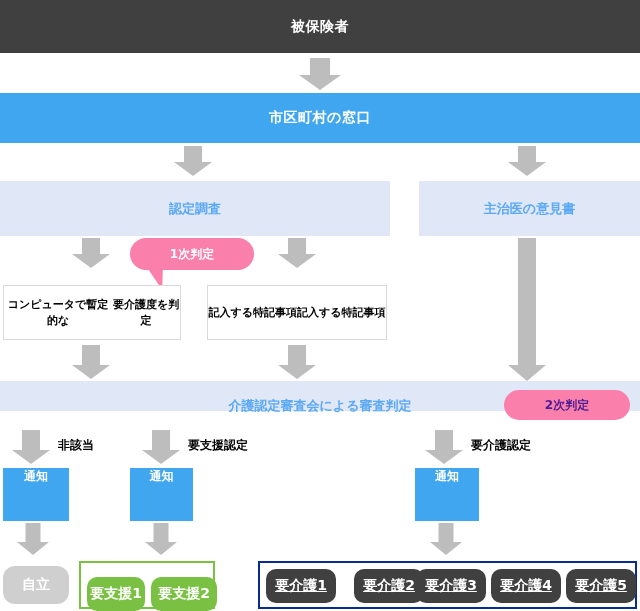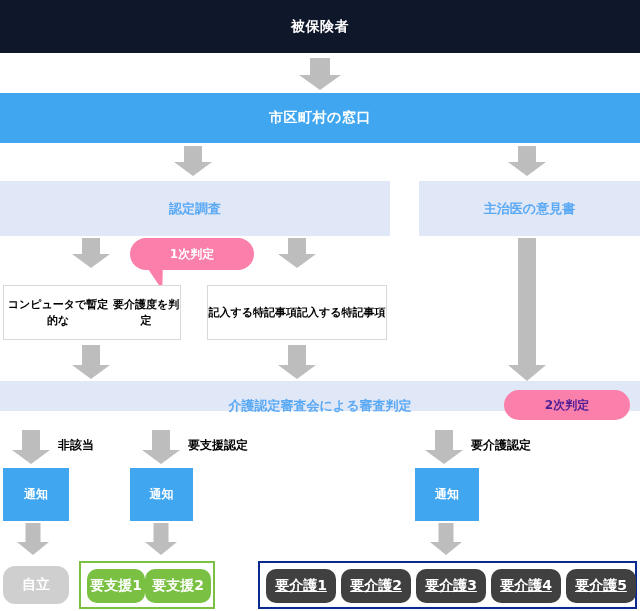--- a/index.html
+++ b/index.html
@@ -25,21 +25,21 @@
   
   .banner {
     display: flex;
     align-items: center;
     justify-content: center;
     color: #ffffff;
     font-size: 14px;
     font-weight: 600;
     letter-spacing: 0.5px;
   }
-  .banner-orange { background: #0f172a; font-family: Liberation Serif, serif; }
+  .banner-orange { background: #404040; font-family: Liberation Serif, serif; }
   .banner-blue   { background: #41a6f0; }
 
   
   .pale {
     background: #e0e7f7;
     display: flex;
     align-items: center;
     justify-content: center;
     color: #5aa9f5;
     font-size: 13px;
@@ -133,37 +133,37 @@
     white-space: nowrap;
   }
 
   
   .notify {
     background: #41a6f0;
     color: #ffffff;
     font-size: 12px;
     font-weight: 600;
     display: flex;
-    align-items: center;
+    align-items: flex-start;
     justify-content: center;
   }
 
   
   .pill {
     border-radius: 10px;
     color: #ffffff;
     font-size: 14px;
     font-weight: 700;
     display: flex;
     align-items: center;
     justify-content: center;
     white-space: nowrap;
   }
   .pill-gray  { background: #cfcfcf; border-radius: 12px; }
-  .pill-green { background: #7ac143; }
+  .pill-green { background: #7ac143; margin-top: 8px; }
   .pill-navy  { background: #404040; text-decoration: underline; }
 
   .group-box { background: #ffffff; }
   .group-green { border: 2px solid #7ac143; }
   .group-navy  { border: 2px solid #0a2a8f; }
 </style>
 </head>
 <body>
 
 <div id="stage">
@@ -292,30 +292,30 @@
   </div>
 
   <div class="abs pill pill-gray" style="left:3px; top:566px; width:66px; height:38px;">
     <span>自立</span>
   </div>
 
   <div class="abs group-box group-green" style="left:79px; top:561px; width:136px; height:48px;">
     <div class="abs pill pill-green" style="left:6px; top:6px; width:58px; height:34px;">
       <span>要支援1</span>
     </div>
-    <div class="abs pill pill-green" style="left:64px; top:6px; width:66px; height:34px;">
+    <div class="abs pill pill-green" style="left:70px; top:6px; width:66px; height:34px;">
       <span>要支援2</span>
     </div>
   </div>
 
   <div class="abs group-box group-navy" style="left:258px; top:561px; width:379px; height:48px;">
     <div class="abs pill pill-navy" style="left:6px; top:6px; width:70px; height:34px;">
       <span>要介護1</span>
     </div>
-    <div class="abs pill pill-navy" style="left:81px; top:6px; width:70px; height:34px;">
+    <div class="abs pill pill-navy" style="left:94px; top:6px; width:70px; height:34px;">
       <span>要介護2</span>
     </div>
     <div class="abs pill pill-navy" style="left:156px; top:6px; width:70px; height:34px;">
       <span>要介護3</span>
     </div>
     <div class="abs pill pill-navy" style="left:231px; top:6px; width:70px; height:34px;">
       <span>要介護4</span>
     </div>
     <div class="abs pill pill-navy" style="left:306px; top:6px; width:70px; height:34px;">
       <span>要介護5</span>

